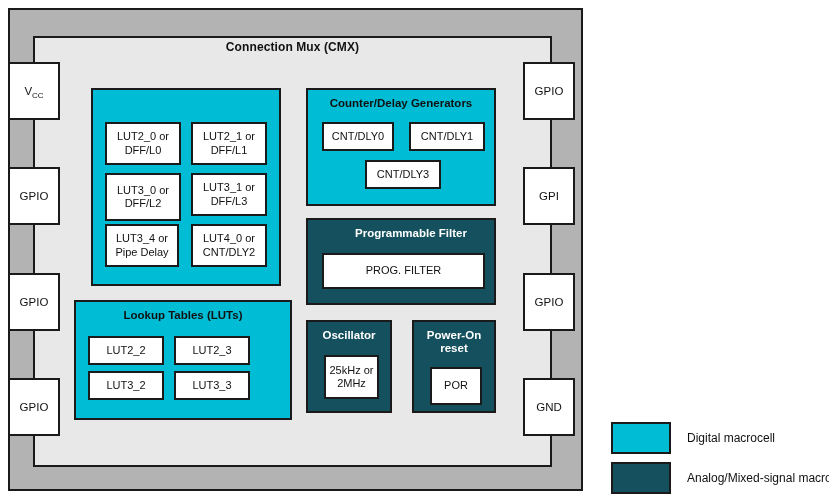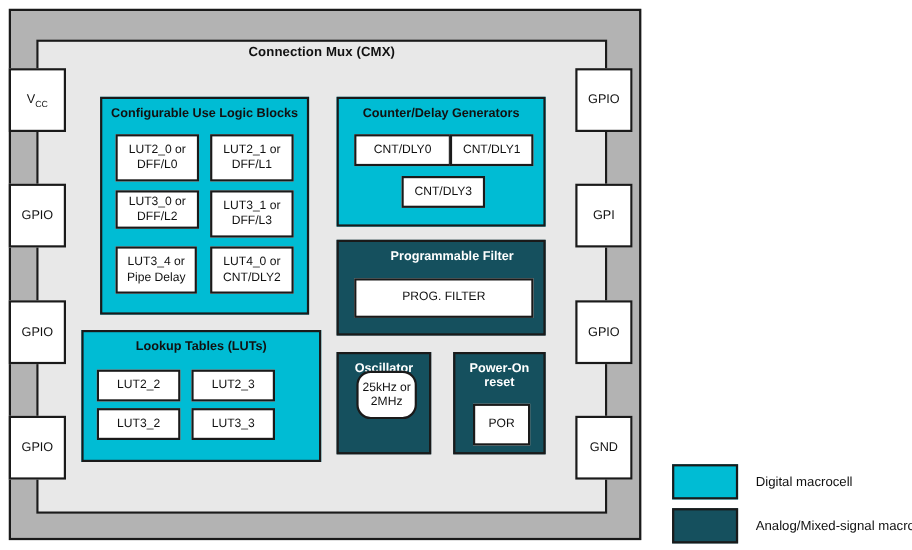--- a/index.html
+++ b/index.html
@@ -146,58 +146,57 @@
 <div class="pin left" style="top:167px">GPIO</div>
 <div class="pin left" style="top:273px">GPIO</div>
 <div class="pin left" style="top:378px">GPIO</div>
 
 <div class="pin right" style="top:62px">GPIO</div>
 <div class="pin right" style="top:167px">GPI</div>
 <div class="pin right" style="top:273px">GPIO</div>
 <div class="pin right" style="top:378px">GND</div>
 
 <div class="group digital" style="left:91px; top:88px; width:190px; height:198px;">
-  <div class="group-title">Configurable Use Logic Blocks</div>
   <div class="cell" style="left:12px;  top:32px;  width:76px; height:43px;">LUT2_0 or
 DFF/L0</div>
   <div class="cell" style="left:98px;  top:32px;  width:76px; height:43px;">LUT2_1 or
 DFF/L1</div>
-  <div class="cell" style="left:12px;  top:83px;  width:76px; height:35px;">LUT3_0 or
+  <div class="cell" style="left:12px;  top:83px;  width:76px; height:48px;">LUT3_0 or
 DFF/L2</div>
   <div class="cell" style="left:98px;  top:83px;  width:76px; height:43px;">LUT3_1 or
 DFF/L3</div>
   <div class="cell" style="left:12px;  top:134px; width:74px; height:43px;">LUT3_4 or
 Pipe Delay</div>
   <div class="cell" style="left:98px;  top:134px; width:76px; height:43px;">LUT4_0 or
 CNT/DLY2</div>
 </div>
 
 <div class="group digital" style="left:74px; top:300px; width:218px; height:120px;">
   <div class="group-title">Lookup Tables (LUTs)</div>
   <div class="cell" style="left:12px; top:34px; width:76px; height:29px;">LUT2_2</div>
   <div class="cell" style="left:98px; top:34px; width:76px; height:29px;">LUT2_3</div>
   <div class="cell" style="left:12px; top:69px; width:76px; height:29px;">LUT3_2</div>
   <div class="cell" style="left:98px; top:69px; width:76px; height:29px;">LUT3_3</div>
 </div>
 
 <div class="group digital" style="left:306px; top:88px; width:190px; height:118px;">
   <div class="group-title">Counter/Delay Generators</div>
-  <div class="cell" style="left:14px; top:32px; width:88px; height:29px;">CNT/DLY0</div>
+  <div class="cell" style="left:14px; top:32px; width:72px; height:29px;">CNT/DLY0</div>
   <div class="cell" style="left:101px; top:32px; width:76px; height:29px;">CNT/DLY1</div>
   <div class="cell" style="left:57px; top:70px; width:76px; height:29px;">CNT/DLY3</div>
 </div>
 
 <div class="group analog" style="left:306px; top:218px; width:190px; height:87px;padding-left:20px;">
   <div class="group-title">Programmable Filter</div>
   <div class="cell" style="left:14px; top:33px; width:163px; height:36px;">PROG. FILTER</div>
 </div>
 
 <div class="group analog" style="left:306px; top:320px; width:86px; height:93px;">
   <div class="group-title">Oscillator</div>
-  <div class="cell" style="left:16px; top:15px; width:55px; height:44px;border-radius:13px;">25kHz or
+  <div class="cell" style="left:16px; top:33px; width:55px; height:44px;">25kHz or
 2MHz</div>
 </div>
 
 <div class="group analog" style="left:412px; top:320px; width:84px; height:93px;">
   <div class="group-title" style="white-space:pre-line">Power-On
 reset</div>
   <div class="cell" style="left:16px; top:45px; width:52px; height:38px;">POR</div>
 </div>
 
 <div class="legend-row" style="top:422px">

